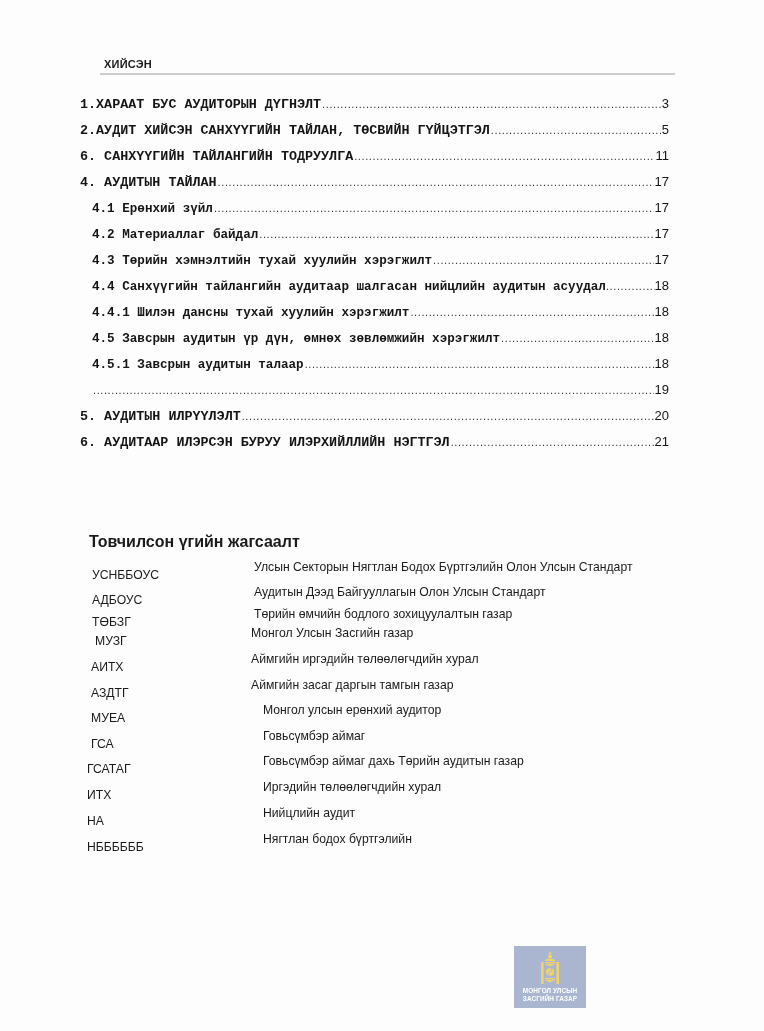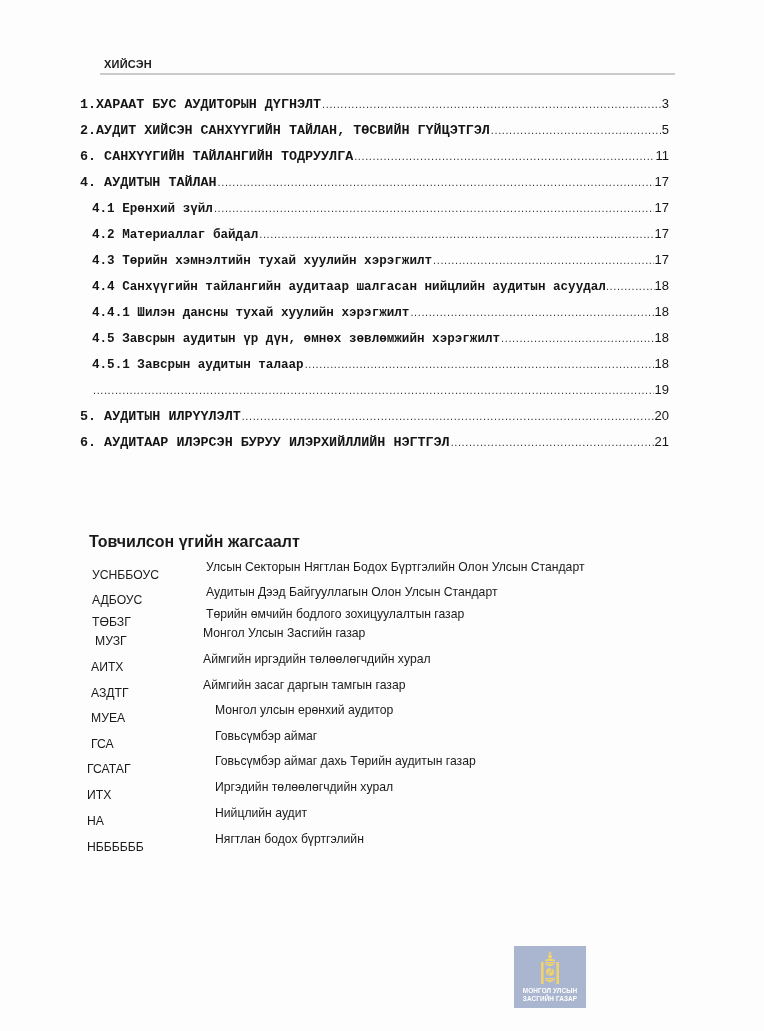--- a/index.html
+++ b/index.html
@@ -97,20 +97,21 @@
   }
   .abbr-row .abbr {
     position: absolute;
     left: 0;
     top: 0;
     margin-top: 8px;
   }
   .abbr-row .desc {
     position: absolute;
     top: 0;
+    margin-left: 48px;
   }
   .logo {
     position: absolute;
     left: 514px;
     top: 946px;
     width: 72px;
     height: 62px;
     background: #aab6cf;
   }
   .logo .emblem {

